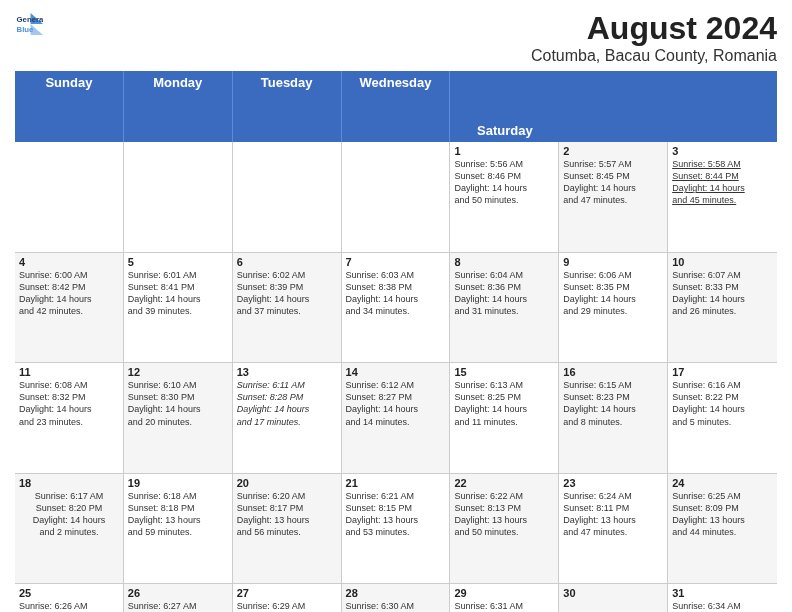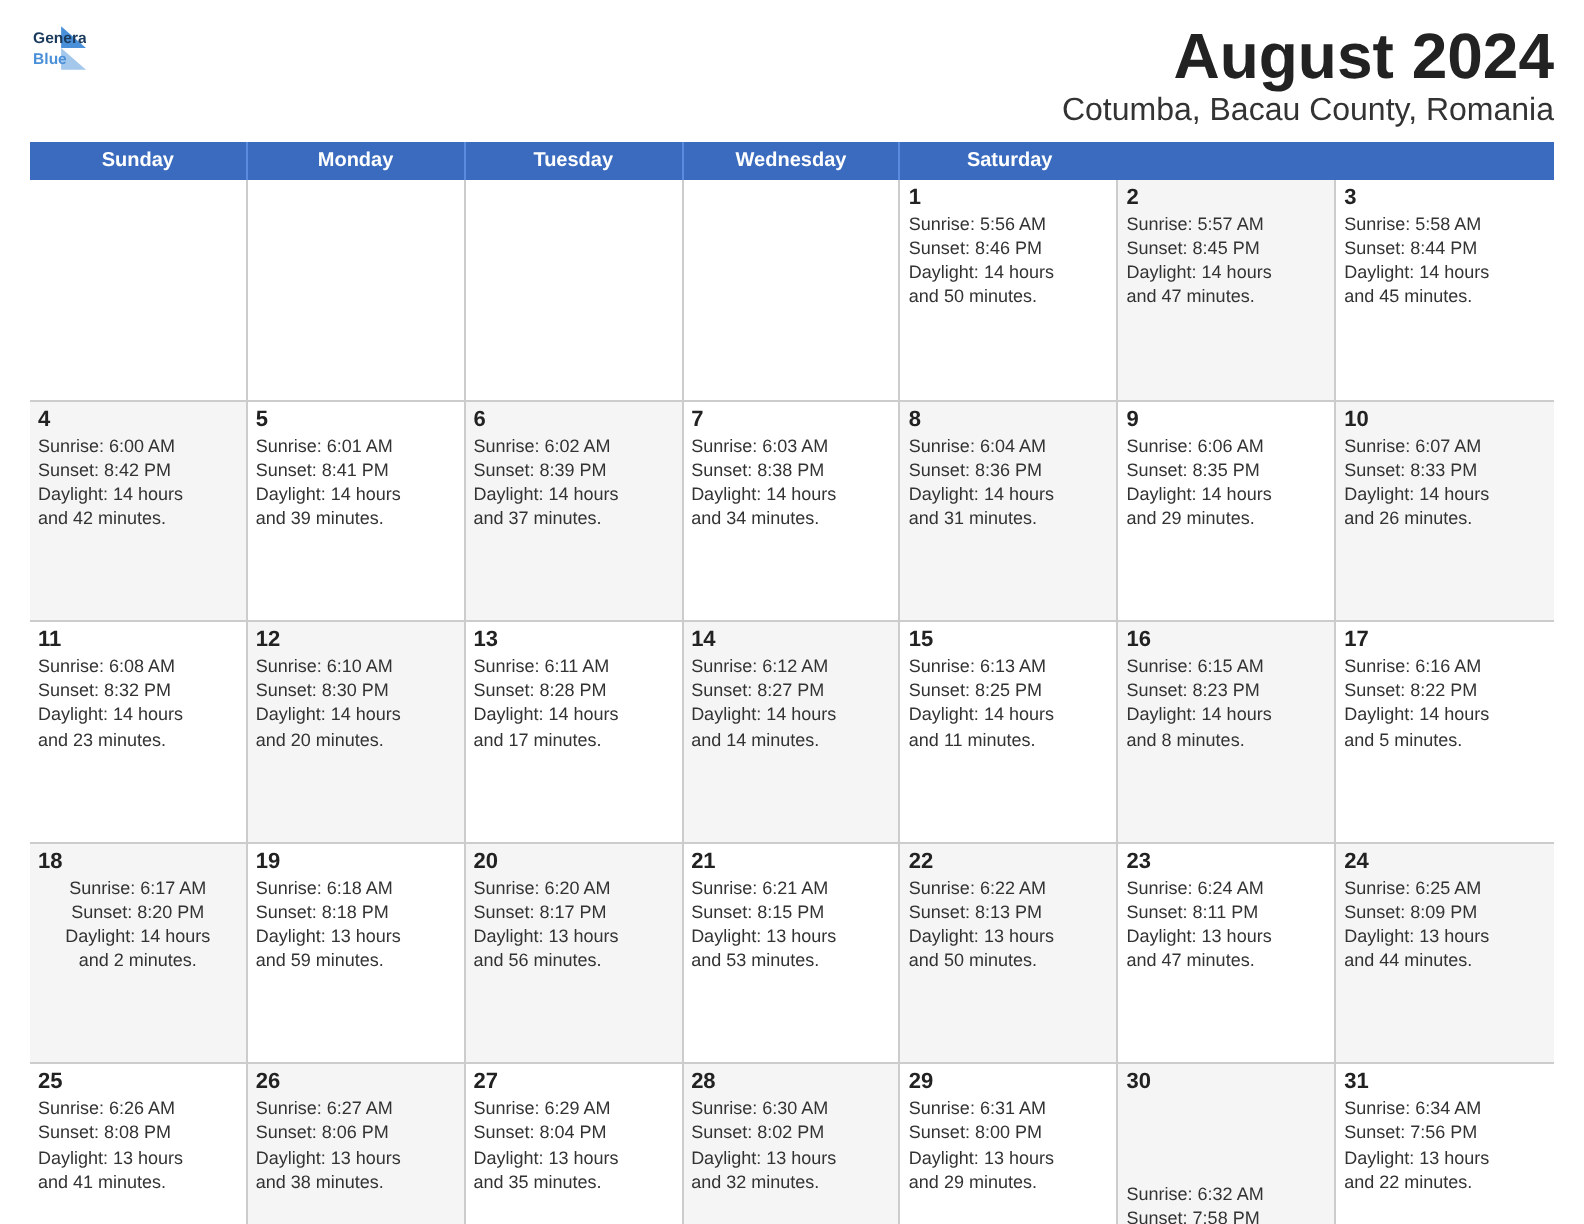--- a/index.html
+++ b/index.html
@@ -50,26 +50,26 @@
       flex-direction: column;
     }
     .cal-header {
       display: grid;
       grid-template-columns: repeat(7, 1fr);
       background: #3a6bbf;
     }
     .cal-header-cell {
       color: #fff;
       font-weight: bold;
-      font-size: 10px;
+      font-size: 13px;
       text-align: center;
       padding: 4px 2px;
       border-right: 1px solid #5a8bdf;
     }
-    .cal-header-cell:last-child { border-right: none; }
+    .cal-header-cell:last-child { border-right: none; margin-top: 48px; }
     .cal-body {
       flex: 1;
       display: grid;
       grid-template-rows: repeat(5, 1fr);
     }
     .cal-week {
       display: grid;
       grid-template-columns: repeat(7, 1fr);
       border-bottom: 1px solid #ccc;
     }
@@ -155,21 +155,21 @@
           </div>
           <div class="cal-cell shaded">
             <div class="day-num">2</div>
             <div class="cell-text" style="white-space: pre-line;">Sunrise: 5:57 AM
 Sunset: 8:45 PM
 Daylight: 14 hours
 and 47 minutes.</div>
           </div>
           <div class="cal-cell">
             <div class="day-num">3</div>
-            <div class="cell-text" style="white-space: pre-line;">Sunrise: 5:58 AM
+            <div class="cell-text" style="white-space: pre-line; text-decoration: underline;">Sunrise: 5:58 AM
 Sunset: 8:44 PM
 Daylight: 14 hours
 and 45 minutes.</div>
           </div>
         </div>
         <div class="cal-week">
           <div class="cal-cell shaded">
             <div class="day-num">4</div>
             <div class="cell-text" style="white-space: pre-line;">Sunrise: 6:00 AM
 Sunset: 8:42 PM
@@ -229,21 +229,21 @@
           </div>
           <div class="cal-cell shaded">
             <div class="day-num">12</div>
             <div class="cell-text" style="white-space: pre-line;">Sunrise: 6:10 AM
 Sunset: 8:30 PM
 Daylight: 14 hours
 and 20 minutes.</div>
           </div>
           <div class="cal-cell">
             <div class="day-num">13</div>
-            <div class="cell-text" style="white-space: pre-line;">Sunrise: 6:11 AM
+            <div class="cell-text" style="white-space: pre-line; font-style: italic;">Sunrise: 6:11 AM
 Sunset: 8:28 PM
 Daylight: 14 hours
 and 17 minutes.</div>
           </div>
           <div class="cal-cell shaded">
             <div class="day-num">14</div>
             <div class="cell-text" style="white-space: pre-line;">Sunrise: 6:12 AM
 Sunset: 8:27 PM
 Daylight: 14 hours
 and 14 minutes.</div>

